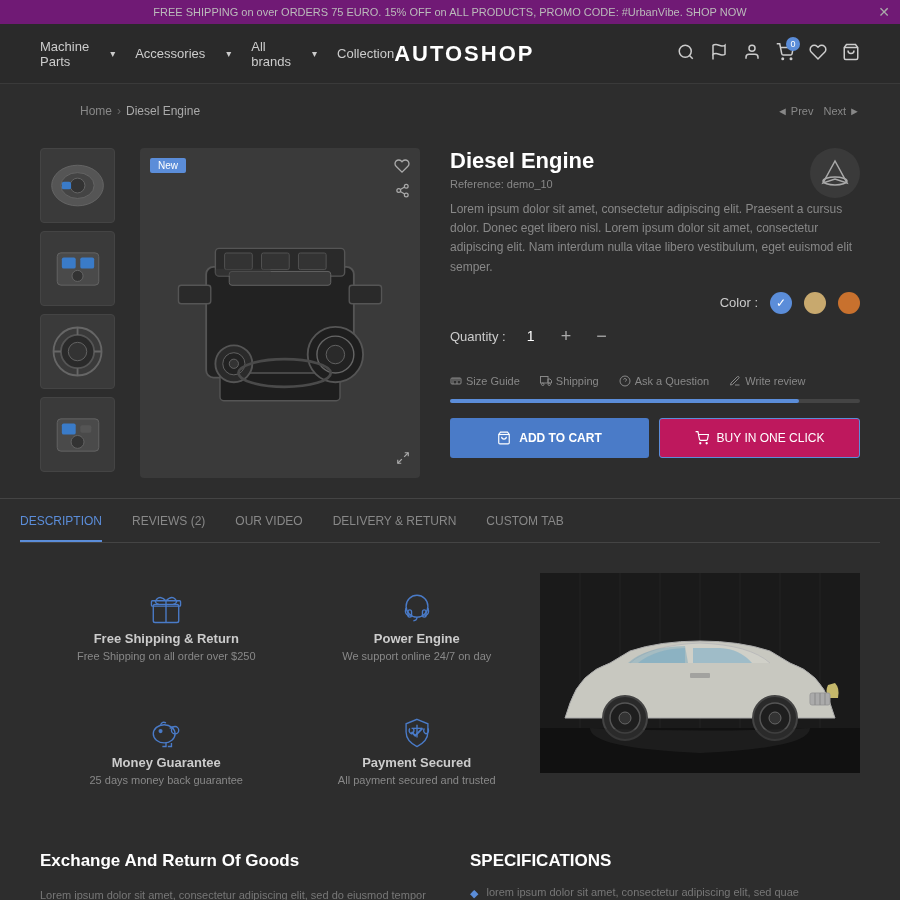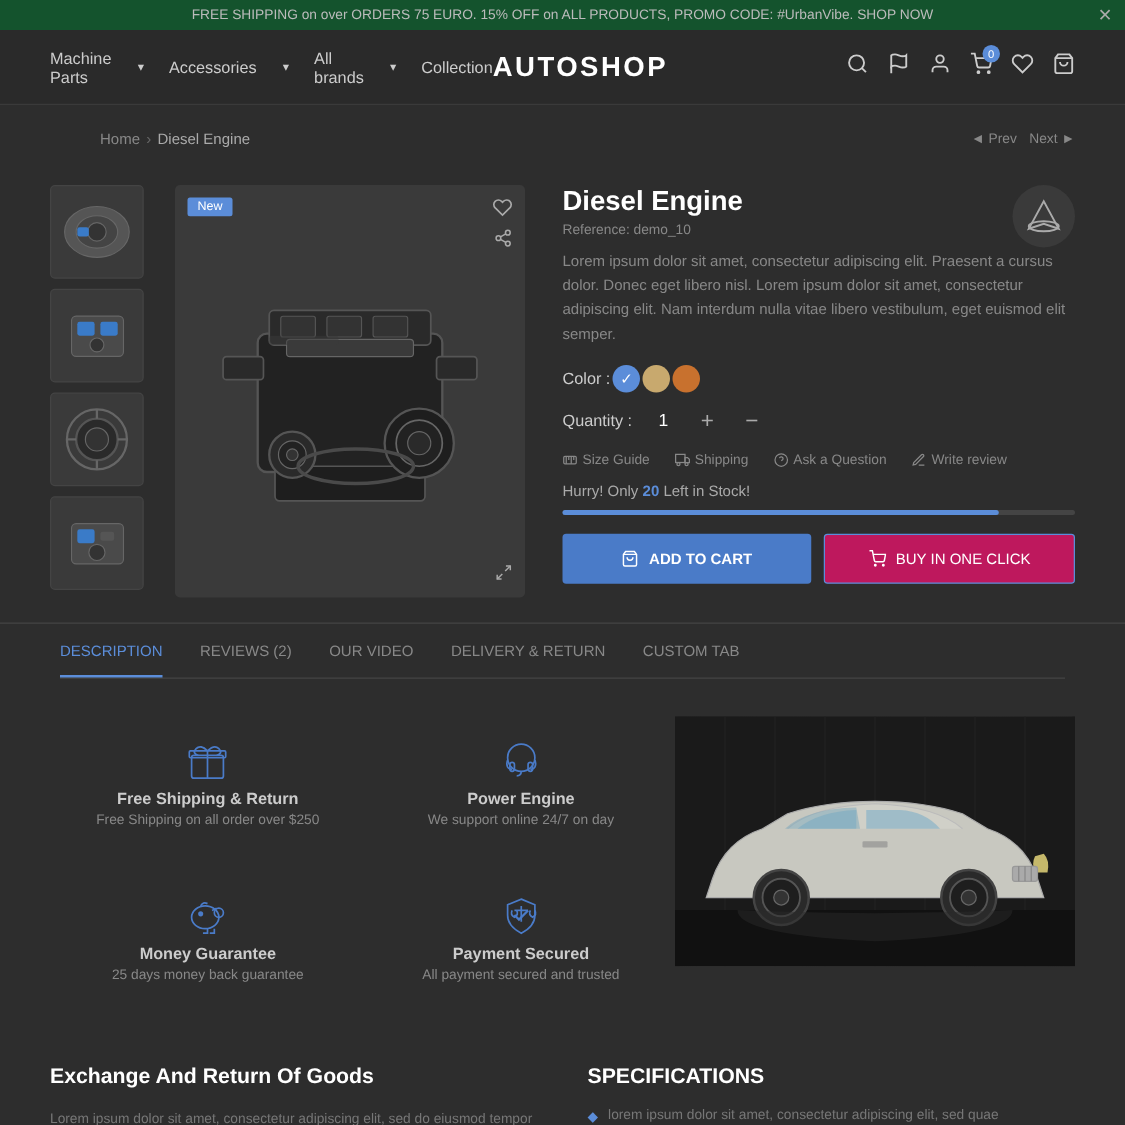--- a/index.html
+++ b/index.html
@@ -1,19 +1,19 @@
 <!DOCTYPE html>
 <html><head>
   <meta charset="utf-8">
   <style>
     * { box-sizing: border-box; margin: 0; padding: 0; }
     body { background: #2d2d2d; color: #ccc; font-family: Arial, sans-serif; font-size: 13px; width: 900px; min-height: 900px; overflow-x: hidden; }
 
     
-    .top-banner { background: #14532d; text-align: center; padding: 6px 20px; font-size: 11px; color: #bbb; position: relative; }
+    .top-banner { background: #701a75; text-align: center; padding: 6px 20px; font-size: 11px; color: #bbb; position: relative; }
     .top-banner .close-x { position: absolute; right: 10px; top: 50%; transform: translateY(-50%); cursor: pointer; color: #aaa; font-size: 14px; }
 
     
     .header { background: #2a2a2a; display: flex; align-items: center; padding: 0 40px; height: 60px; border-bottom: 1px solid #3a3a3a; }
     .nav-left { display: flex; align-items: center; gap: 20px; flex: 1; }
     .nav-item { color: #ccc; font-size: 13px; cursor: pointer; display: flex; align-items: center; gap: 21px; }
     .logo { flex: 0 0 auto; font-size: 22px; font-weight: bold; color: #fff; letter-spacing: 2px; text-align: center; }
     .nav-icons { display: flex; align-items: center; gap: 15px; flex: 1; justify-content: flex-end; }
     .nav-icon { color: #ccc; cursor: pointer; font-size: 16px; position: relative; }
     .cart-badge { position: absolute; top: -6px; right: -6px; background: #5b8dd9; color: #fff; border-radius: 50%; width: 14px; height: 14px; font-size: 9px; display: flex; align-items: center; justify-content: center; }
@@ -43,42 +43,42 @@
     .share-icon-main { position: absolute; top: 35px; right: 10px; color: #aaa; cursor: pointer; font-size: 14px; }
     .expand-icons { position: absolute; bottom: 10px; right: 10px; color: #aaa; cursor: pointer; font-size: 14px; }
 
     
     .product-info { flex: 1; padding-left: 10px; }
     .brand-circle { width: 50px; height: 50px; background: #3a3a3a; border-radius: 50%; display: flex; align-items: center; justify-content: center; color: #aaa; font-size: 18px; }
     .product-title { font-size: 22px; color: #fff; font-weight: bold; margin-bottom: 4px; }
     .product-ref { font-size: 11px; color: #888; margin-bottom: 10px; }
     .product-price { font-size: 24px; color: #fff; font-weight: bold; margin-bottom: 12px; }
     .product-desc { font-size: 12px; color: #888; line-height: 1.6; margin-bottom: 15px; }
-    .color-row { display: flex; align-items: center; gap: 2px; margin-bottom: 12px; }
+    .color-row { display: flex; align-items: center; gap: 12px; margin-bottom: 12px; justify-content: flex-end; }
     .color-label { font-size: 13px; color: #ccc; }
     .color-swatch { width: 22px; height: 22px; border-radius: 50%; cursor: pointer; }
     .color-check { width: 22px; height: 22px; border-radius: 50%; background: #5b8dd9; display: flex; align-items: center; justify-content: center; color: #fff; font-size: 12px; cursor: pointer; }
     .color-gold { background: #c8a96e; }
     .color-orange { background: #c8712e; }
-    .qty-row { display: flex; align-items: center; gap: 15px; margin-bottom: 15px; }
+    .qty-row { display: flex; align-items: center; gap: 15px; margin-bottom: 28px; }
     .qty-label { font-size: 13px; color: #ccc; }
     .qty-num { font-size: 14px; color: #fff; min-width: 20px; text-align: center; }
     .qty-btn { background: none; border: none; color: #aaa; font-size: 18px; cursor: pointer; padding: 0 5px; }
     .action-links { display: flex; gap: 20px; margin-bottom: 12px; }
     .action-link { font-size: 11px; color: #888; cursor: pointer; display: flex; align-items: center; gap: 4px; }
     .stock-row { font-size: 12px; color: #aaa; margin-bottom: 8px; }
     .stock-num { color: #5b8dd9; font-weight: bold; }
     .stock-bar { width: 100%; height: 4px; background: #444; border-radius: 2px; margin-bottom: 15px; position: relative; }
     .stock-fill { height: 4px; background: #5b8dd9; border-radius: 2px; width: 85%; }
     .btn-row { display: flex; gap: 10px; }
     .btn-cart { background: #4a7bc8; color: #fff; border: none; padding: 12px 22px; border-radius: 3px; cursor: pointer; font-size: 12px; font-weight: bold; display: flex; align-items: center; gap: 8px; flex: 1; justify-content: center; }
     .btn-buy { background: #be185d; color: #fff; border: 1px solid #5b8dd9; padding: 12px 22px; border-radius: 3px; cursor: pointer; font-size: 12px; font-weight: normal; display: flex; align-items: center; gap: 8px; flex: 1; justify-content: center; }
 
     
-    .tabs-section { border-top: 1px solid #444; padding: 0 48px; }
+    .tabs-section { border-top: 1px solid #444; padding: 0 20px; }
     .tabs-nav { display: flex; gap: 30px; padding: 15px 0 0; border-bottom: 1px solid #444; }
     .tab { font-size: 12px; color: #888; cursor: pointer; padding-bottom: 12px; border-bottom: 2px solid transparent; }
     .tab.active { color: #5b8dd9; border-bottom: 2px solid #5b8dd9; }
 
     
     .features-section { display: flex; padding: 30px 40px; gap: 8px; margin-left: 11px; }
     .features-left { flex: 1; display: grid; grid-template-columns: 1fr 1fr; gap: 20px; }
     .feature-item { text-align: center; padding: 15px; }
     .feature-title { font-size: 13px; color: #ccc; font-weight: bold; margin-bottom: 4px; }
     .feature-desc { font-size: 11px; color: #888; }
@@ -339,25 +339,20 @@
       </span>
       <span class="action-link">
         <svg width="12" height="12" viewBox="0 0 24 24" fill="none" stroke="#888" stroke-width="2">
             <path d="M12 20h9"></path>
             <path d="M16.5 3.5a2.121 2.121 0 0 1 3 3L7 19l-4 1 1-4L16.5 3.5z"></path>
           </svg>
         <span>Write review</span>
       </span>
     </div>
 
-    <div class="stock-row">
-      <span>Hurry! Only</span>
-      <span class="stock-num">20</span>
-      <span>Left in Stock!</span>
-    </div>
     <div class="stock-bar">
       <div class="stock-fill"></div>
     </div>
 
     <div class="btn-row">
       <button class="btn-cart">
         <svg width="14" height="14" viewBox="0 0 24 24" fill="none" stroke="#fff" stroke-width="2">
             <path d="M6 2L3 6v14a2 2 0 0 0 2 2h14a2 2 0 0 0 2-2V6l-3-4z"></path>
             <line x1="3" y1="6" x2="21" y2="6"></line>
             <path d="M16 10a4 4 0 0 1-8 0"></path>

